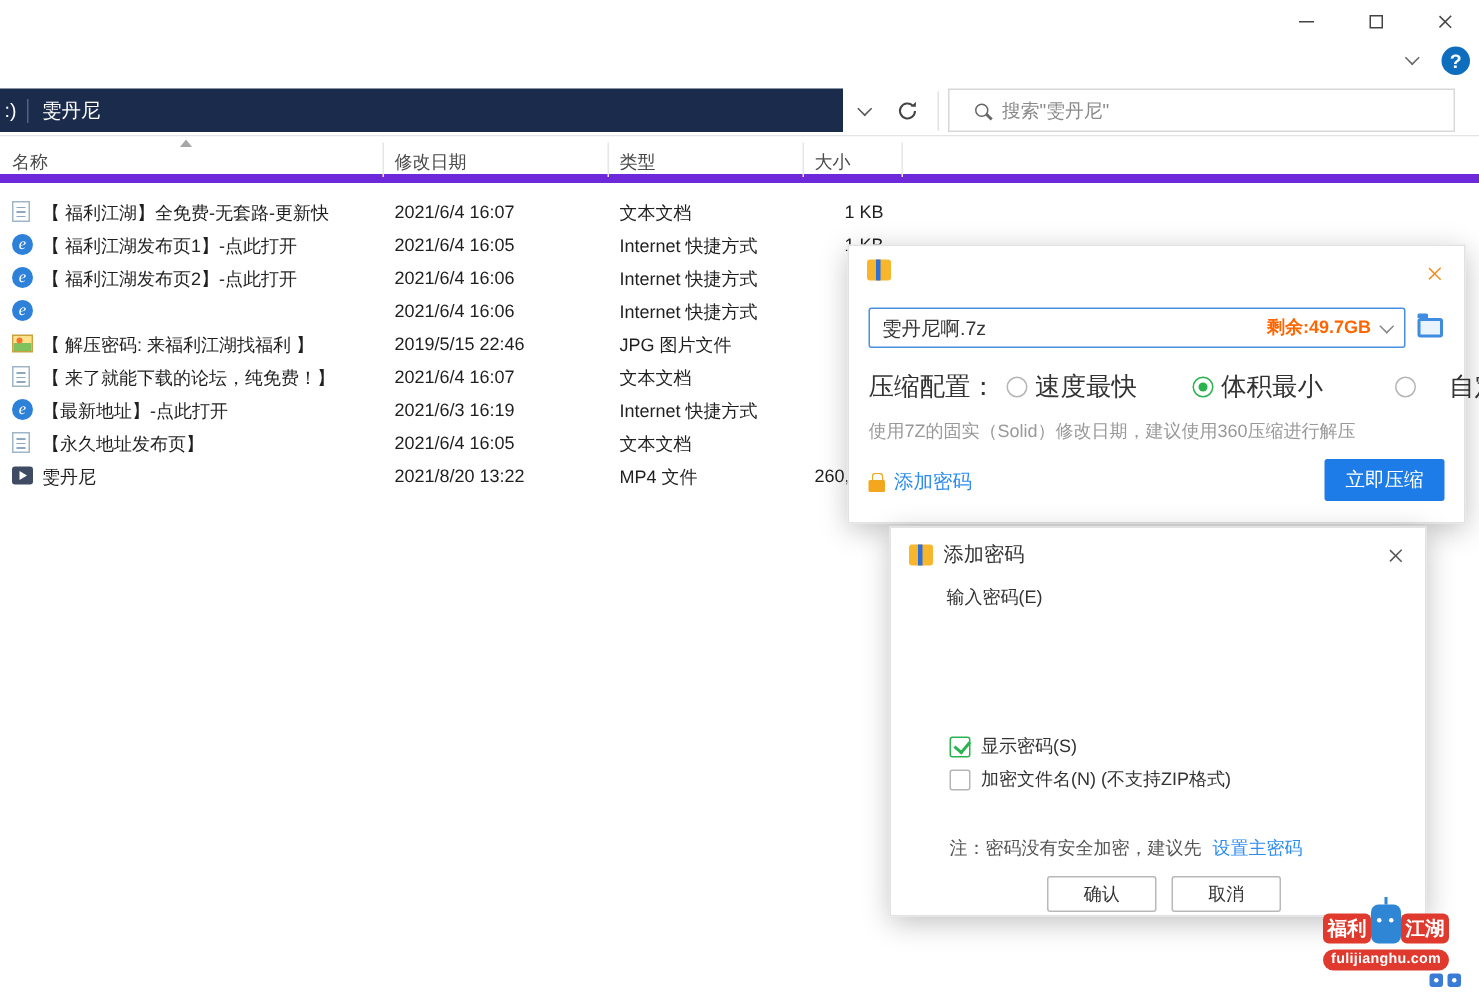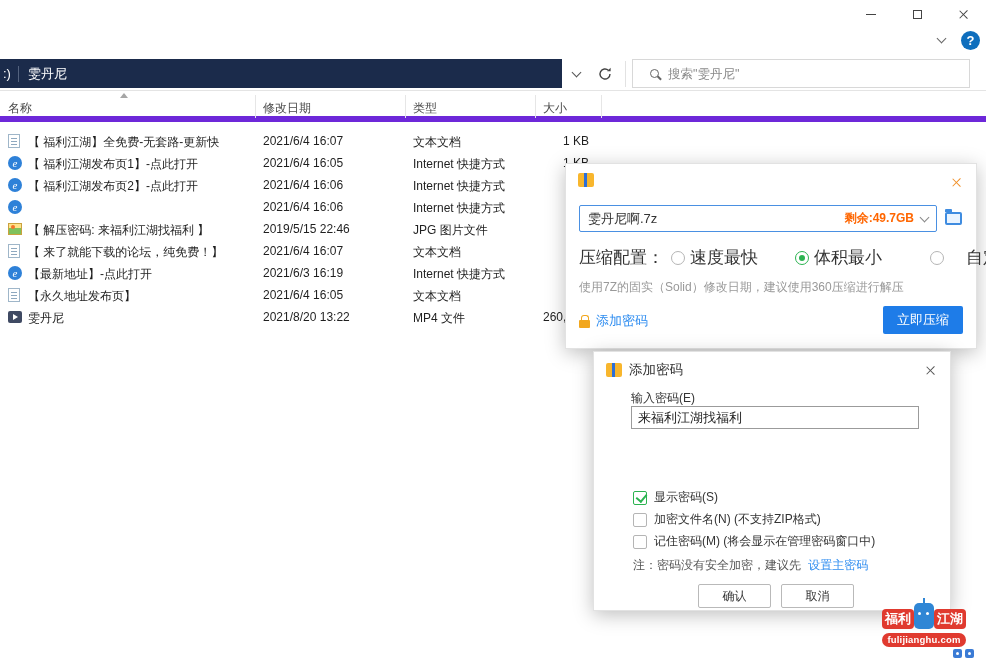--- a/index.html
+++ b/index.html
@@ -305,35 +305,28 @@
 <div class="dlg dlg2">
   <div class="dlg-title-row">
     <span class="archive-icon"></span>
     <span class="dlg-title">添加密码</span>
   </div>
   <div class="dlg-close">
       <span class="x-icon"></span>
     </div>
 
   <div class="pw-label">输入密码(E)</div>
-  <div class="pw-input-box">
-    <input class="pw-input" type="text" value="来福利江湖找福利" style="">
-  </div>
 
   <div class="cb-row cb1">
     <span class="checkbox checked"></span>
     <span>显示密码(S)</span>
   </div>
   <div class="cb-row cb2">
     <span class="checkbox"></span>
     <span>加密文件名(N) (不支持ZIP格式)</span>
-  </div>
-  <div class="cb-row cb3">
-    <span class="checkbox"></span>
-    <span>记住密码(M) (将会显示在管理密码窗口中)</span>
   </div>
 
   <div class="note-row">
     <span>注：密码没有安全加密，建议先</span>
     <span class="note-link">设置主密码</span>
   </div>
 
   <div class="dlg-btn btn-confirm">确认</div>
   <div class="dlg-btn btn-cancel">取消</div>
 </div>

